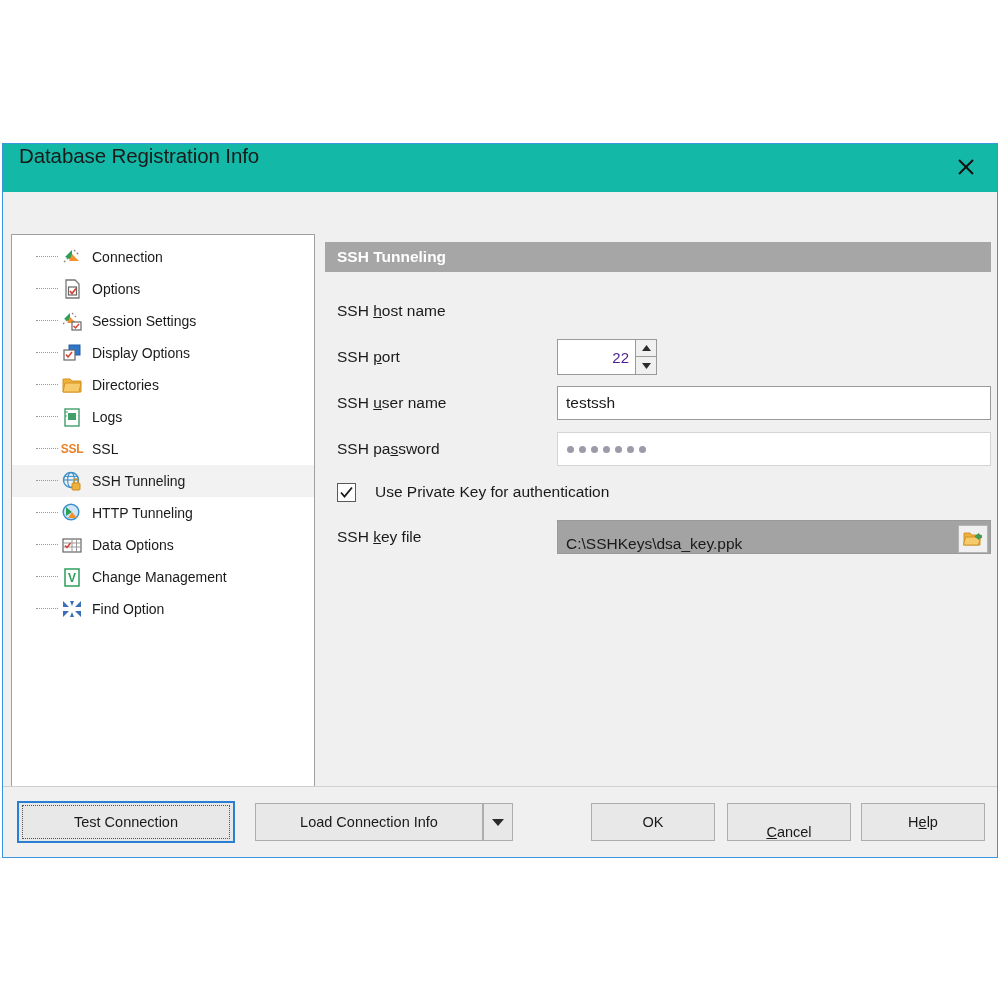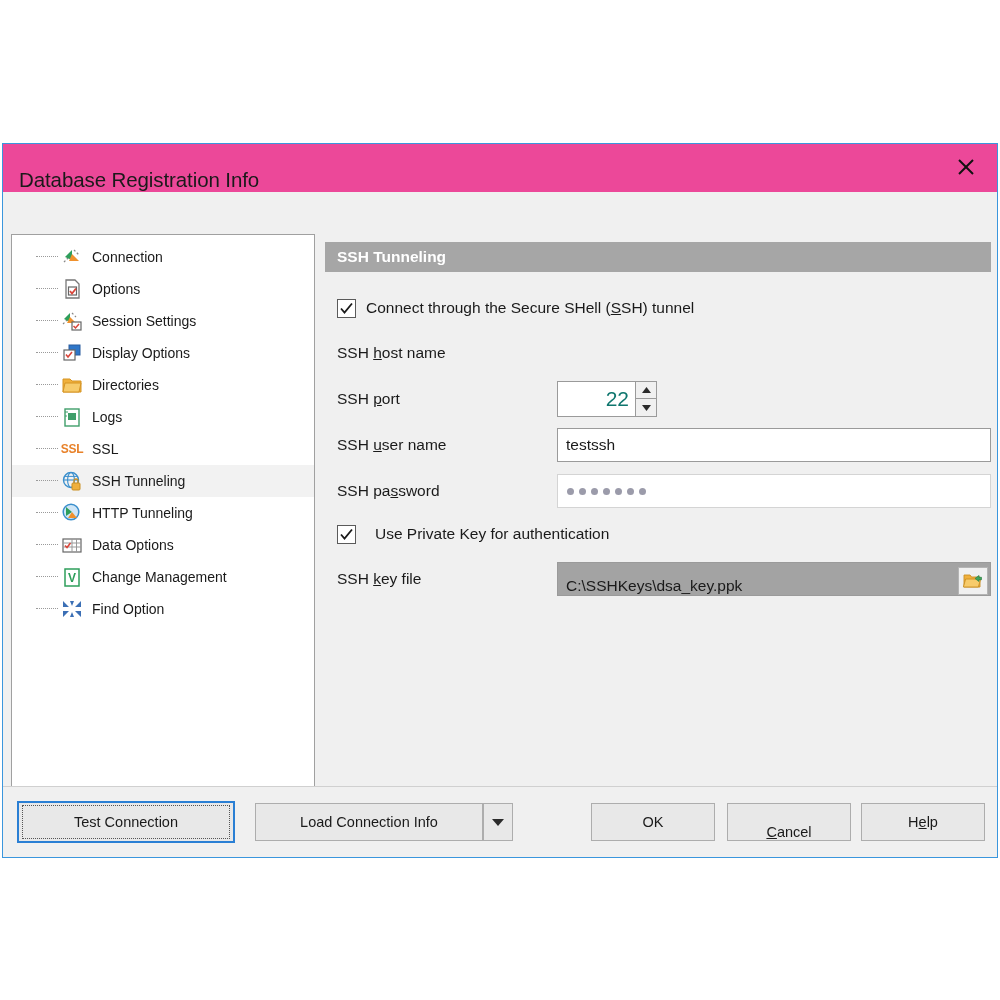--- a/index.html
+++ b/index.html
@@ -21,23 +21,23 @@
     height: 715px;
     background: #f0f0f0;
     border: 1px solid #3a96dd;
     box-sizing: border-box;
     display: flex;
     flex-direction: column;
   }
 
   .titlebar {
     height: 48px;
-    background: #ec4899;
-    display: flex;
-    align-items: flex-end;
+    background: #14b8a6;
+    display: flex;
+    align-items: flex-start;
     flex: 0 0 auto;
     position: relative;
   }
   .title-text {
     font-size: 20.5px;
     color: #1a1a1a;
     padding-left: 16px;
     letter-spacing: -0.1px;
     white-space: nowrap;
   }
@@ -236,22 +236,22 @@
     align-items: stretch;
     height: 36px;
   }
   .spin-field {
     width: 78px;
     box-sizing: border-box;
     background: #ffffff;
     border: 1px solid #9a9a9a;
     border-right: none;
     font-family: "Liberation Sans", sans-serif;
-    font-size: 21px;
-    color: #0f766e;
+    font-size: 15px;
+    color: #4c1d95;
     text-align: right;
     padding-right: 6px;
     outline: none;
   }
   .spin-btns {
     width: 22px;
     flex: 0 0 22px;
     display: flex;
     flex-direction: column;
   }
@@ -557,28 +557,20 @@
     </div>
 
     <div class="content">
 
       <div class="section-header">
         <span class="section-header-text">SSH Tunneling</span>
       </div>
 
       <div class="form">
 
-        <div class="cbrow">
-          <div class="checkbox">
-            <svg width="15" height="15" viewBox="0 0 15 15">
-              <path d="M2 7.5 L5.5 11.5 L13 2.5" stroke="#1a1a1a" stroke-width="1.8" fill="none"></path>
-            </svg>
-          </div>
-          <span class="cbrow-label"><span>Connect through the Secure SHell (</span><u>S</u><span>SH) tunnel</span></span>
-        </div>
 
         <div class="row">
           <span class="row-label"><span>SSH </span><u>h</u><span>ost name</span></span>
         </div>
 
         <div class="row">
           <span class="row-label"><span>SSH </span><u>p</u><span>ort</span></span>
           <div class="spin-wrap">
             <input class="spin-field" type="text" readonly="" value="22" style="">
             <div class="spin-btns">

